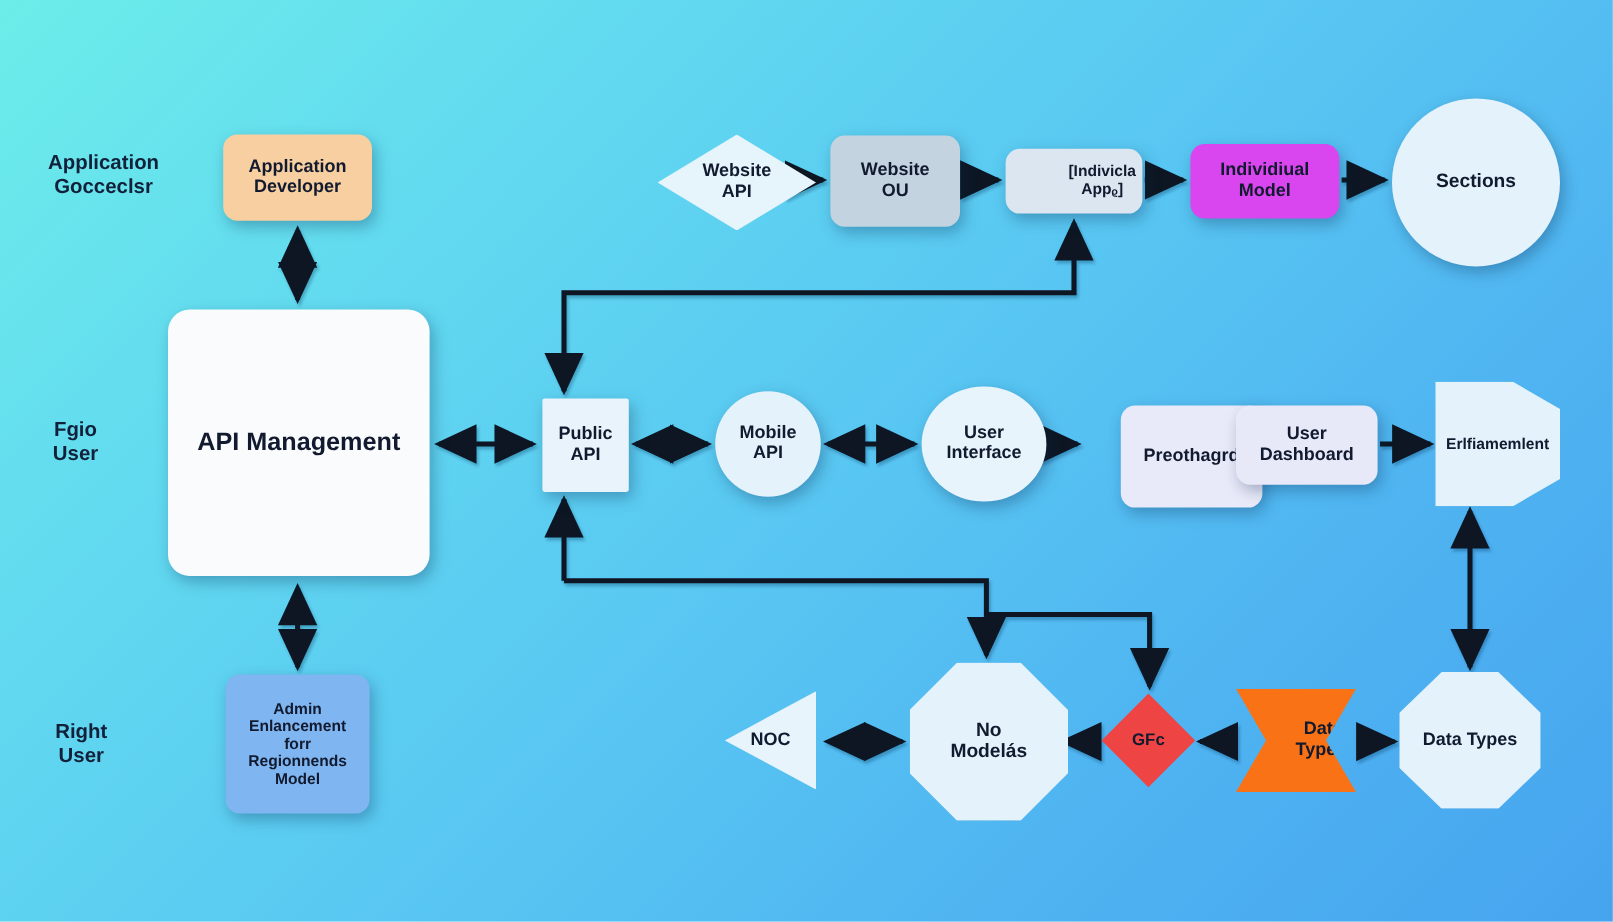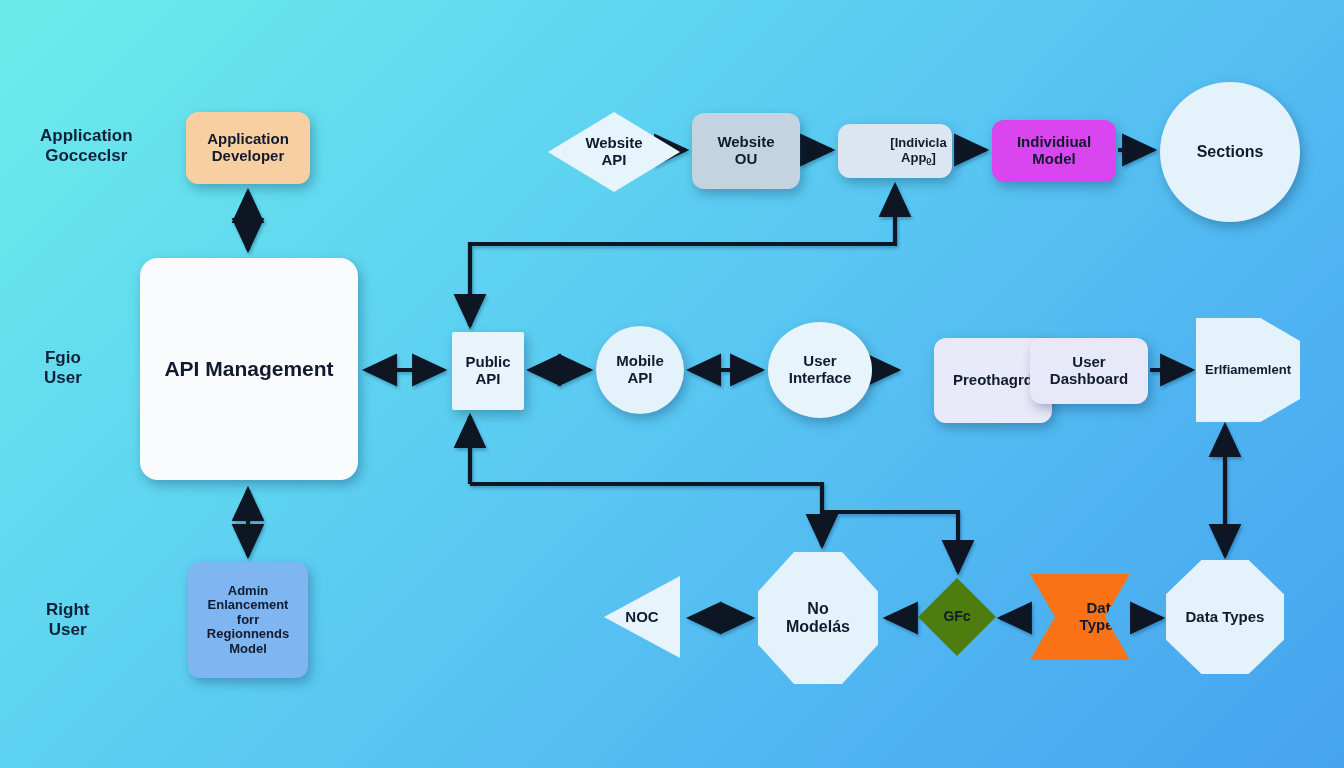--- a/index.html
+++ b/index.html
@@ -137,24 +137,24 @@
       </div>
       <div class="node rounded" style="left: 1030px; top: 338px; width: 118px; height: 66px; background: rgb(231, 233, 249); font-size: 15px;">
         <span>User<br>Dashboard</span>
       </div>
       <div class="node dshape" style="left: 1196px; top: 318px; width: 104px; height: 104px; background: rgb(227, 242, 251); font-size: 13px;">
         <span>Erlfiamemlent</span>
       </div>
       <div class="node triangle-left" style="left: 604px; top: 576px; width: 76px; height: 82px; background: rgb(232, 244, 252); font-size: 15px;">
         <span>NOC</span>
       </div>
-      <div class="node octagon" style="left: 758px; top: 552px; width: 120px; height: 132px; background: rgb(227, 242, 251); font-size: 16px;">
+      <div class="node octagon" style="left: 758px; top: 552px; width: 132px; height: 132px; background: rgb(227, 242, 251); font-size: 16px;">
         <span>No<br>Modelás</span>
       </div>
-      <div class="node diamond" style="left: 918px; top: 578px; width: 78px; height: 78px; background: #4d7c0f; font-size: 14px; text-align: center;">
+      <div class="node diamond" style="left: 918px; top: 578px; width: 78px; height: 78px; background: #ef4444; font-size: 14px; text-align: center;">
         <span>GFc</span>
       </div>
       <div class="node hourglass" style="left: 1030px; top: 574px; width: 100px; height: 86px; background: #f97316; font-size: 15px; justify-content: flex-end;">
         <span>Data<br>Type 2</span>
       </div>
       <div class="node octagon" style="left: 1166px; top: 560px; width: 118px; height: 114px; background: rgb(227, 242, 251); font-size: 15px;">
         <span>Data Types</span>
       </div>
     </div>
 </div>

